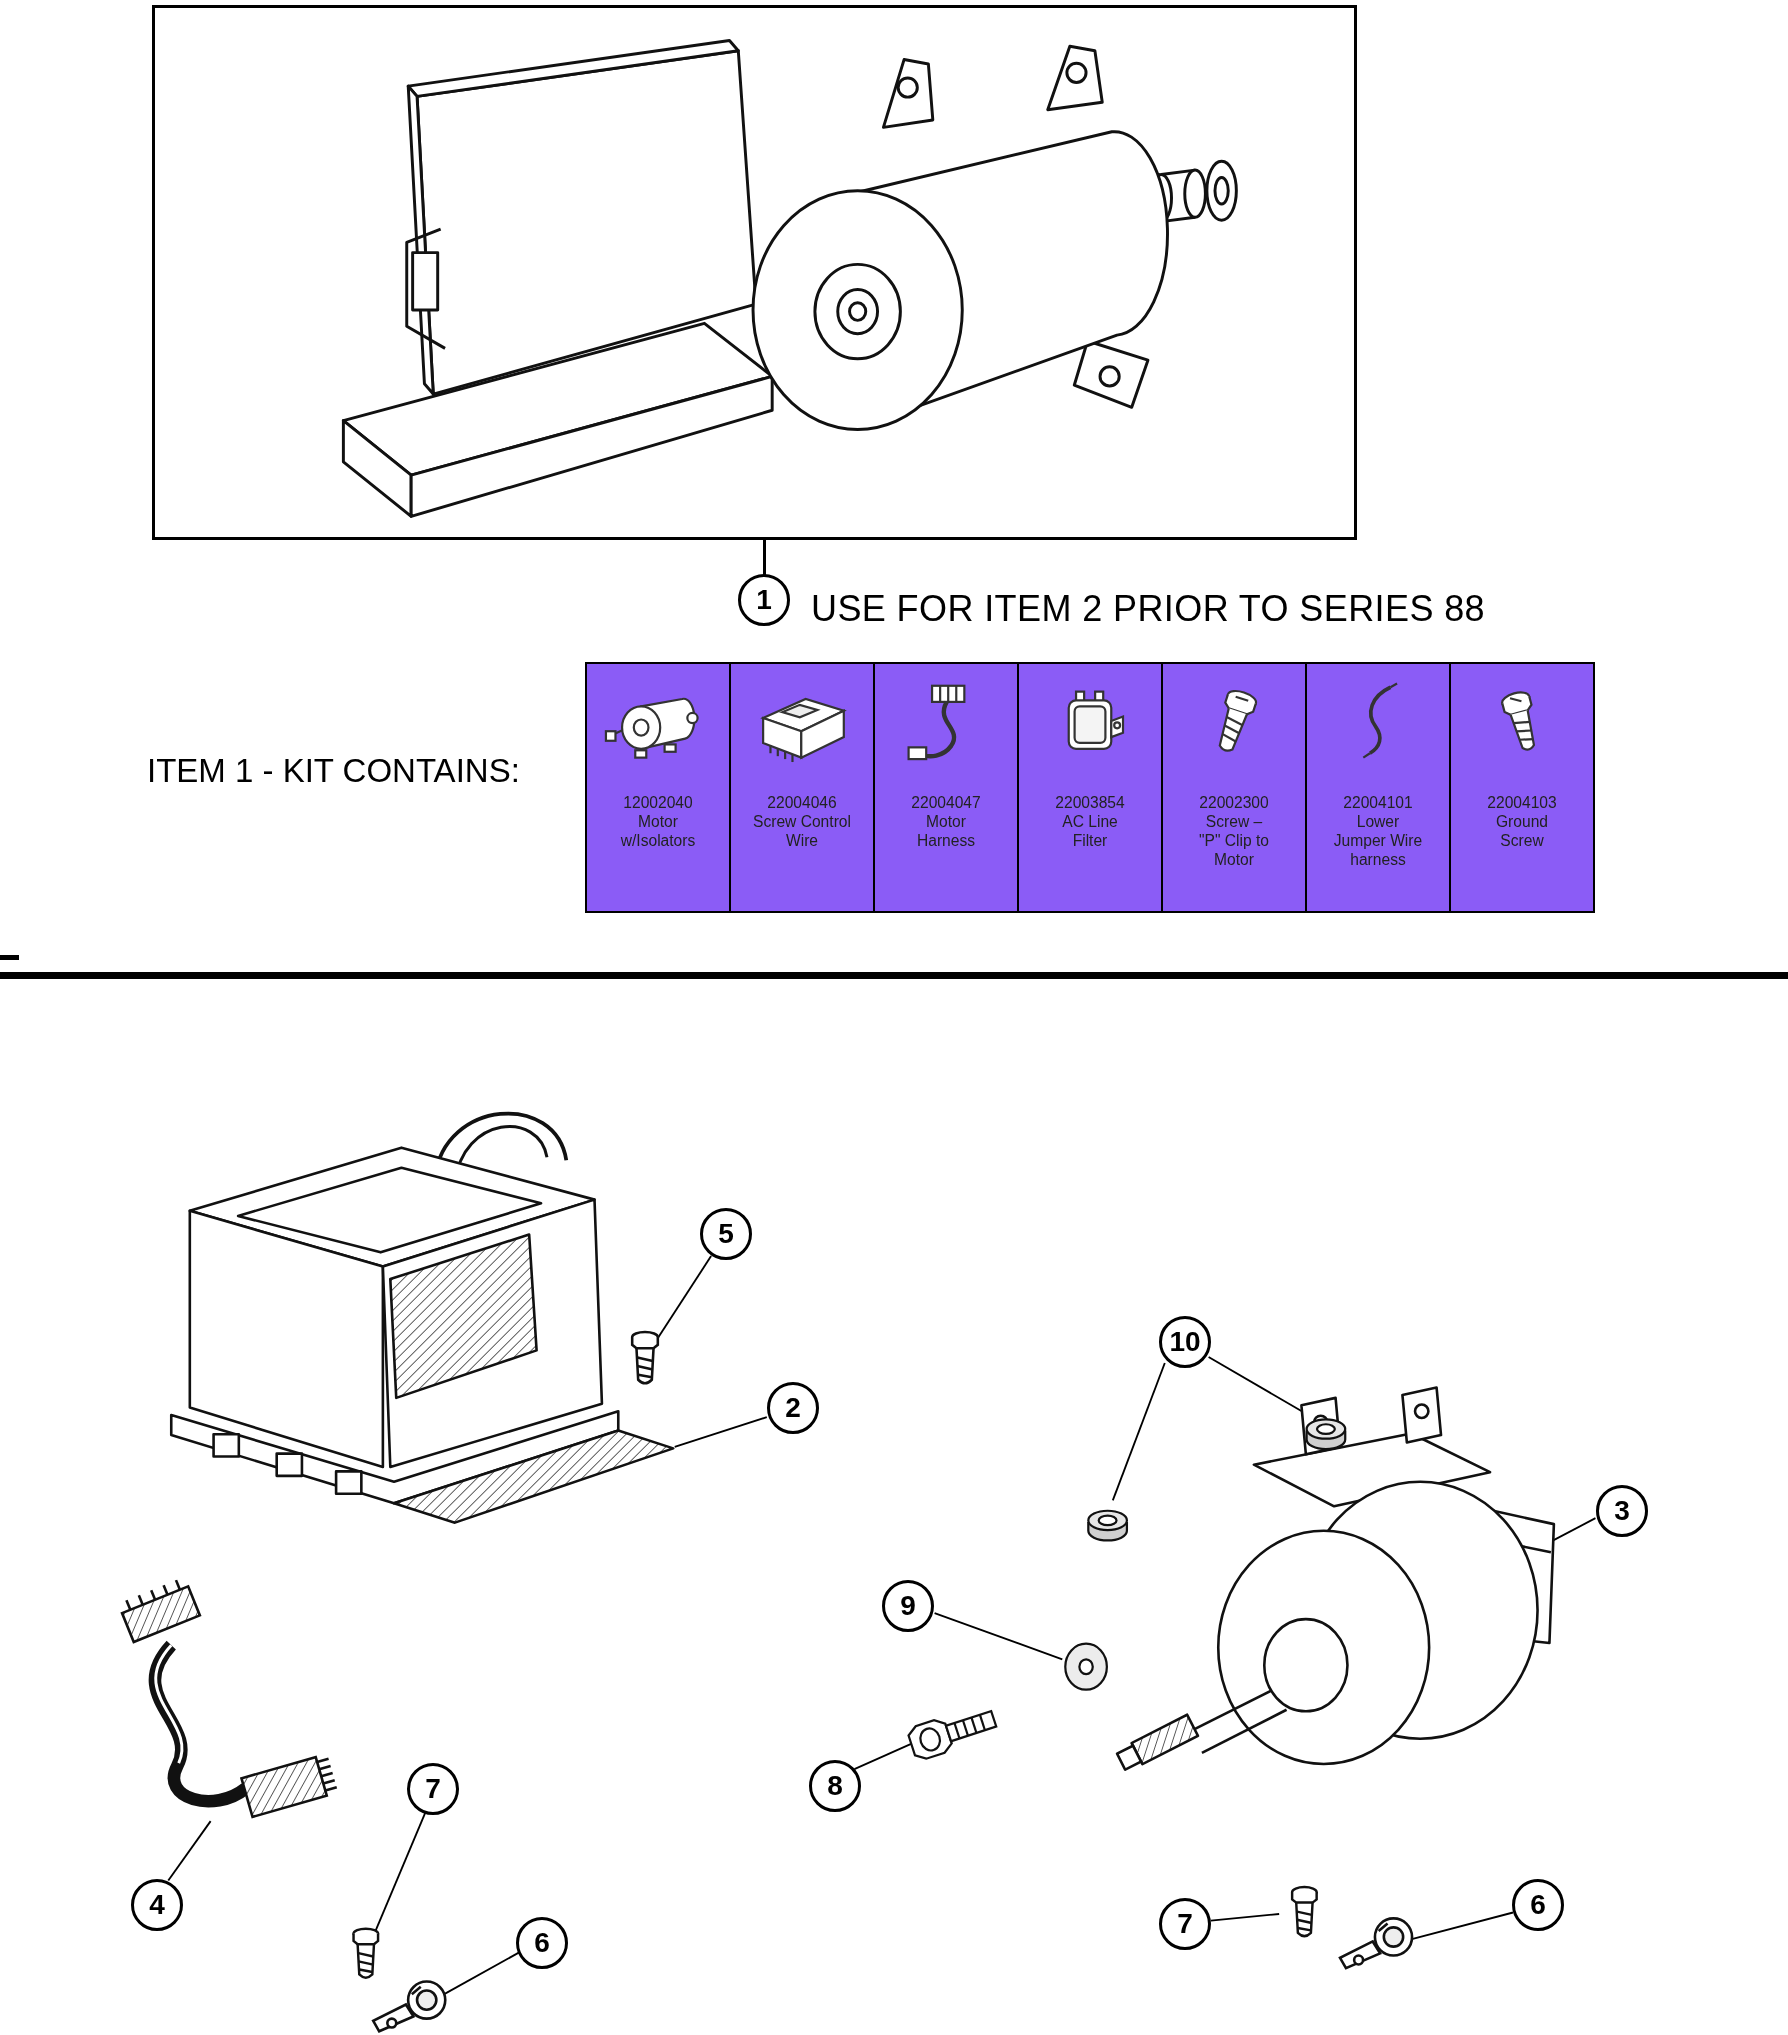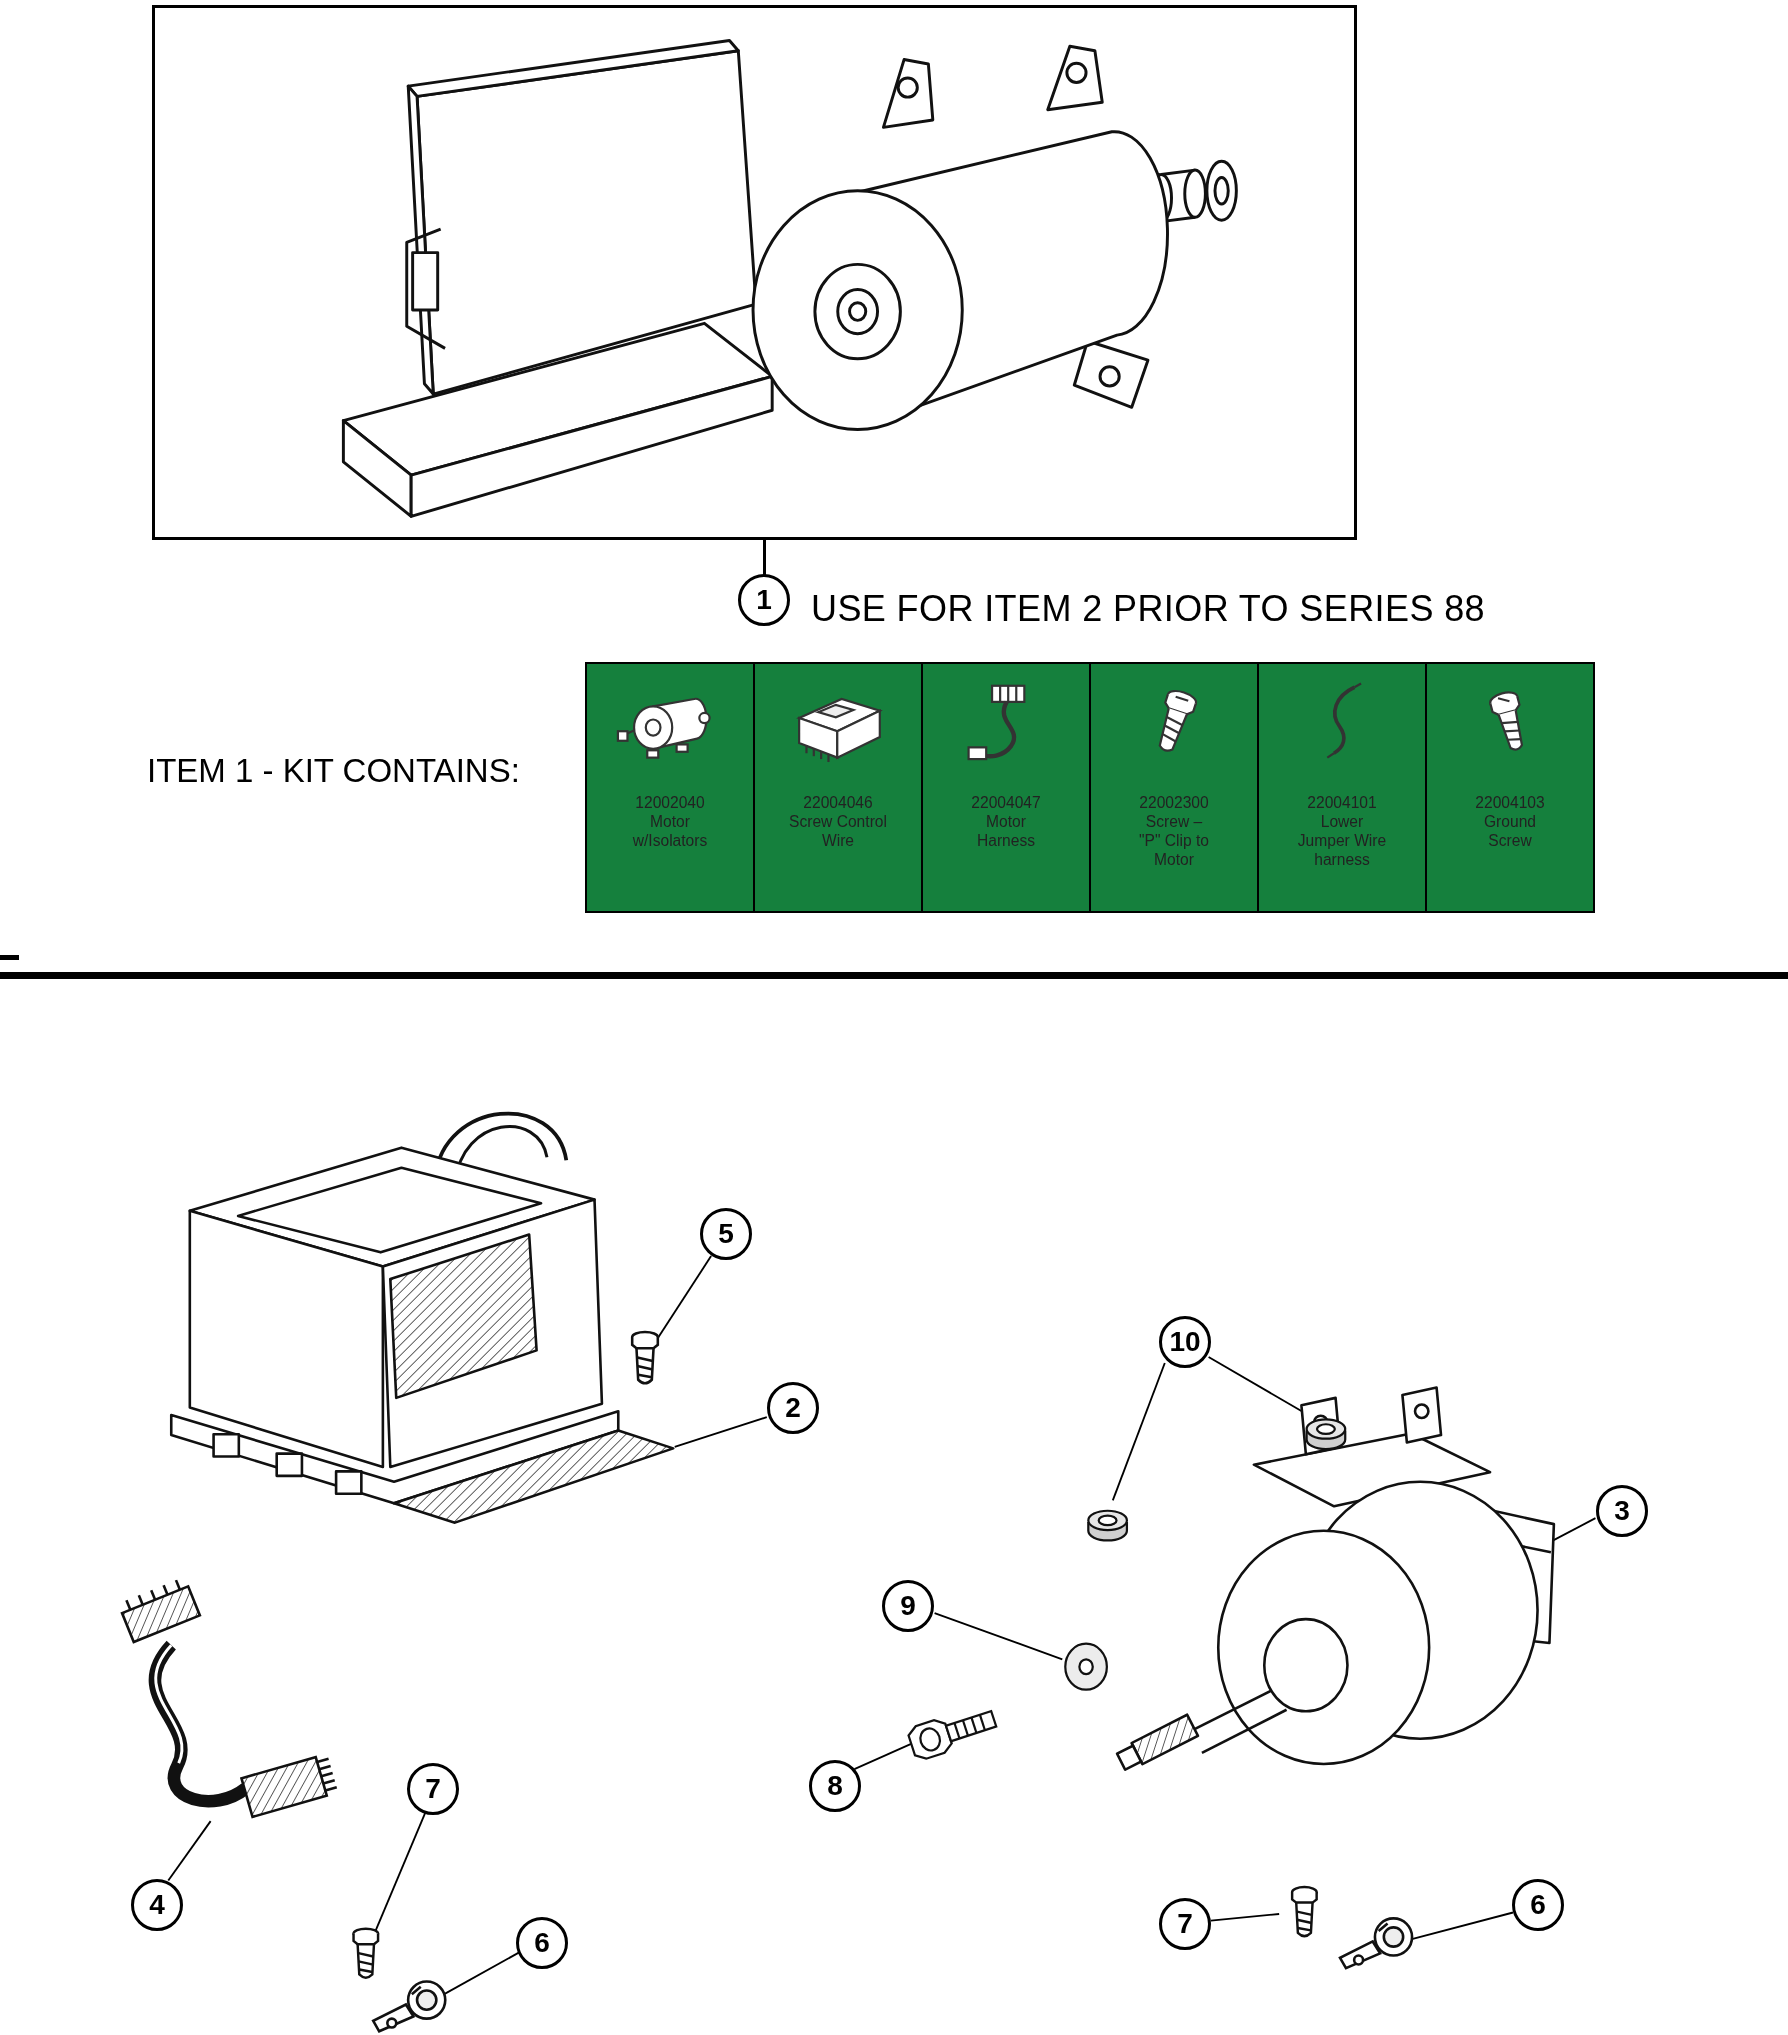--- a/index.html
+++ b/index.html
@@ -23,21 +23,21 @@
   }
   .caption {
     position:absolute; left:811px; top:588px; font-size:36px; font-weight:normal;
     white-space:nowrap; letter-spacing:0.4px;
   }
   .kit-label {
     position:absolute; left:147px; top:752px; font-size:33px; font-weight:normal; white-space:nowrap;
   }
   .kit-row {
     position:absolute; left:585px; top:662px; width:1010px; height:251px;
-    display:flex; border:2.2px solid #000; background:#15803d;
+    display:flex; border:2.2px solid #000; background:#8b5cf6;
   }
   .kit-cell {
     flex:1 1 0; display:flex; flex-direction:column; align-items:center;
     border-left:2.2px solid #000; padding:3px 2.2px; overflow:hidden;
   }
   .kit-cell:first-child { border-left:none; }
   .kit-icon { height:126px; display:flex; align-items:center; justify-content:center; }
   .kit-icon svg { width:110px; height:123px; }
   .kit-text { text-align:center; font-size:15.6px; line-height:1.22; color:#222; }
   .divider { position:absolute; left:0; top:972px; width:1789px; height:6.7px; background:#000; }
@@ -160,20 +160,40 @@
           </svg>
       </div>
       <div class="kit-text">
         <div>22004047</div>
         <div>Motor</div>
         <div>Harness</div>
         <div></div>
       </div>
     </div>
 
+    <div class="kit-cell">
+      <div class="kit-icon">
+        <svg viewBox="0 0 150 150">
+            <g stroke="#333" stroke-width="3" fill="#fff">
+          <rect x="56" y="22" width="11" height="14"></rect>
+          <rect x="82" y="22" width="11" height="14"></rect>
+          <rect x="46" y="34" width="58" height="66" rx="10"></rect>
+          <rect x="54" y="42" width="42" height="50" rx="7" fill="#f4f4f4"></rect>
+          <polygon points="104,62 120,56 120,78 104,84"></polygon>
+          <circle cx="112" cy="68" r="4" fill="#fff"></circle>
+        </g>
+          </svg>
+      </div>
+      <div class="kit-text">
+        <div>22003854</div>
+        <div>AC Line</div>
+        <div>Filter</div>
+        <div></div>
+      </div>
+    </div>
 
 
     <div class="kit-cell">
       <div class="kit-icon">
         <svg viewBox="0 0 150 150">
             <g stroke="#333" stroke-width="3" fill="#fff" transform="rotate(18 75 65)">
           <ellipse cx="75" cy="30" rx="20" ry="9"></ellipse>
           <path d="M 55,30 L 55,42 L 62,48 L 88,48 L 95,42 L 95,30"></path>
           <line x1="66" y1="30" x2="84" y2="30"></line>
           <path d="M 62,48 L 66,100 Q 75,108 84,100 L 88,48"></path>

